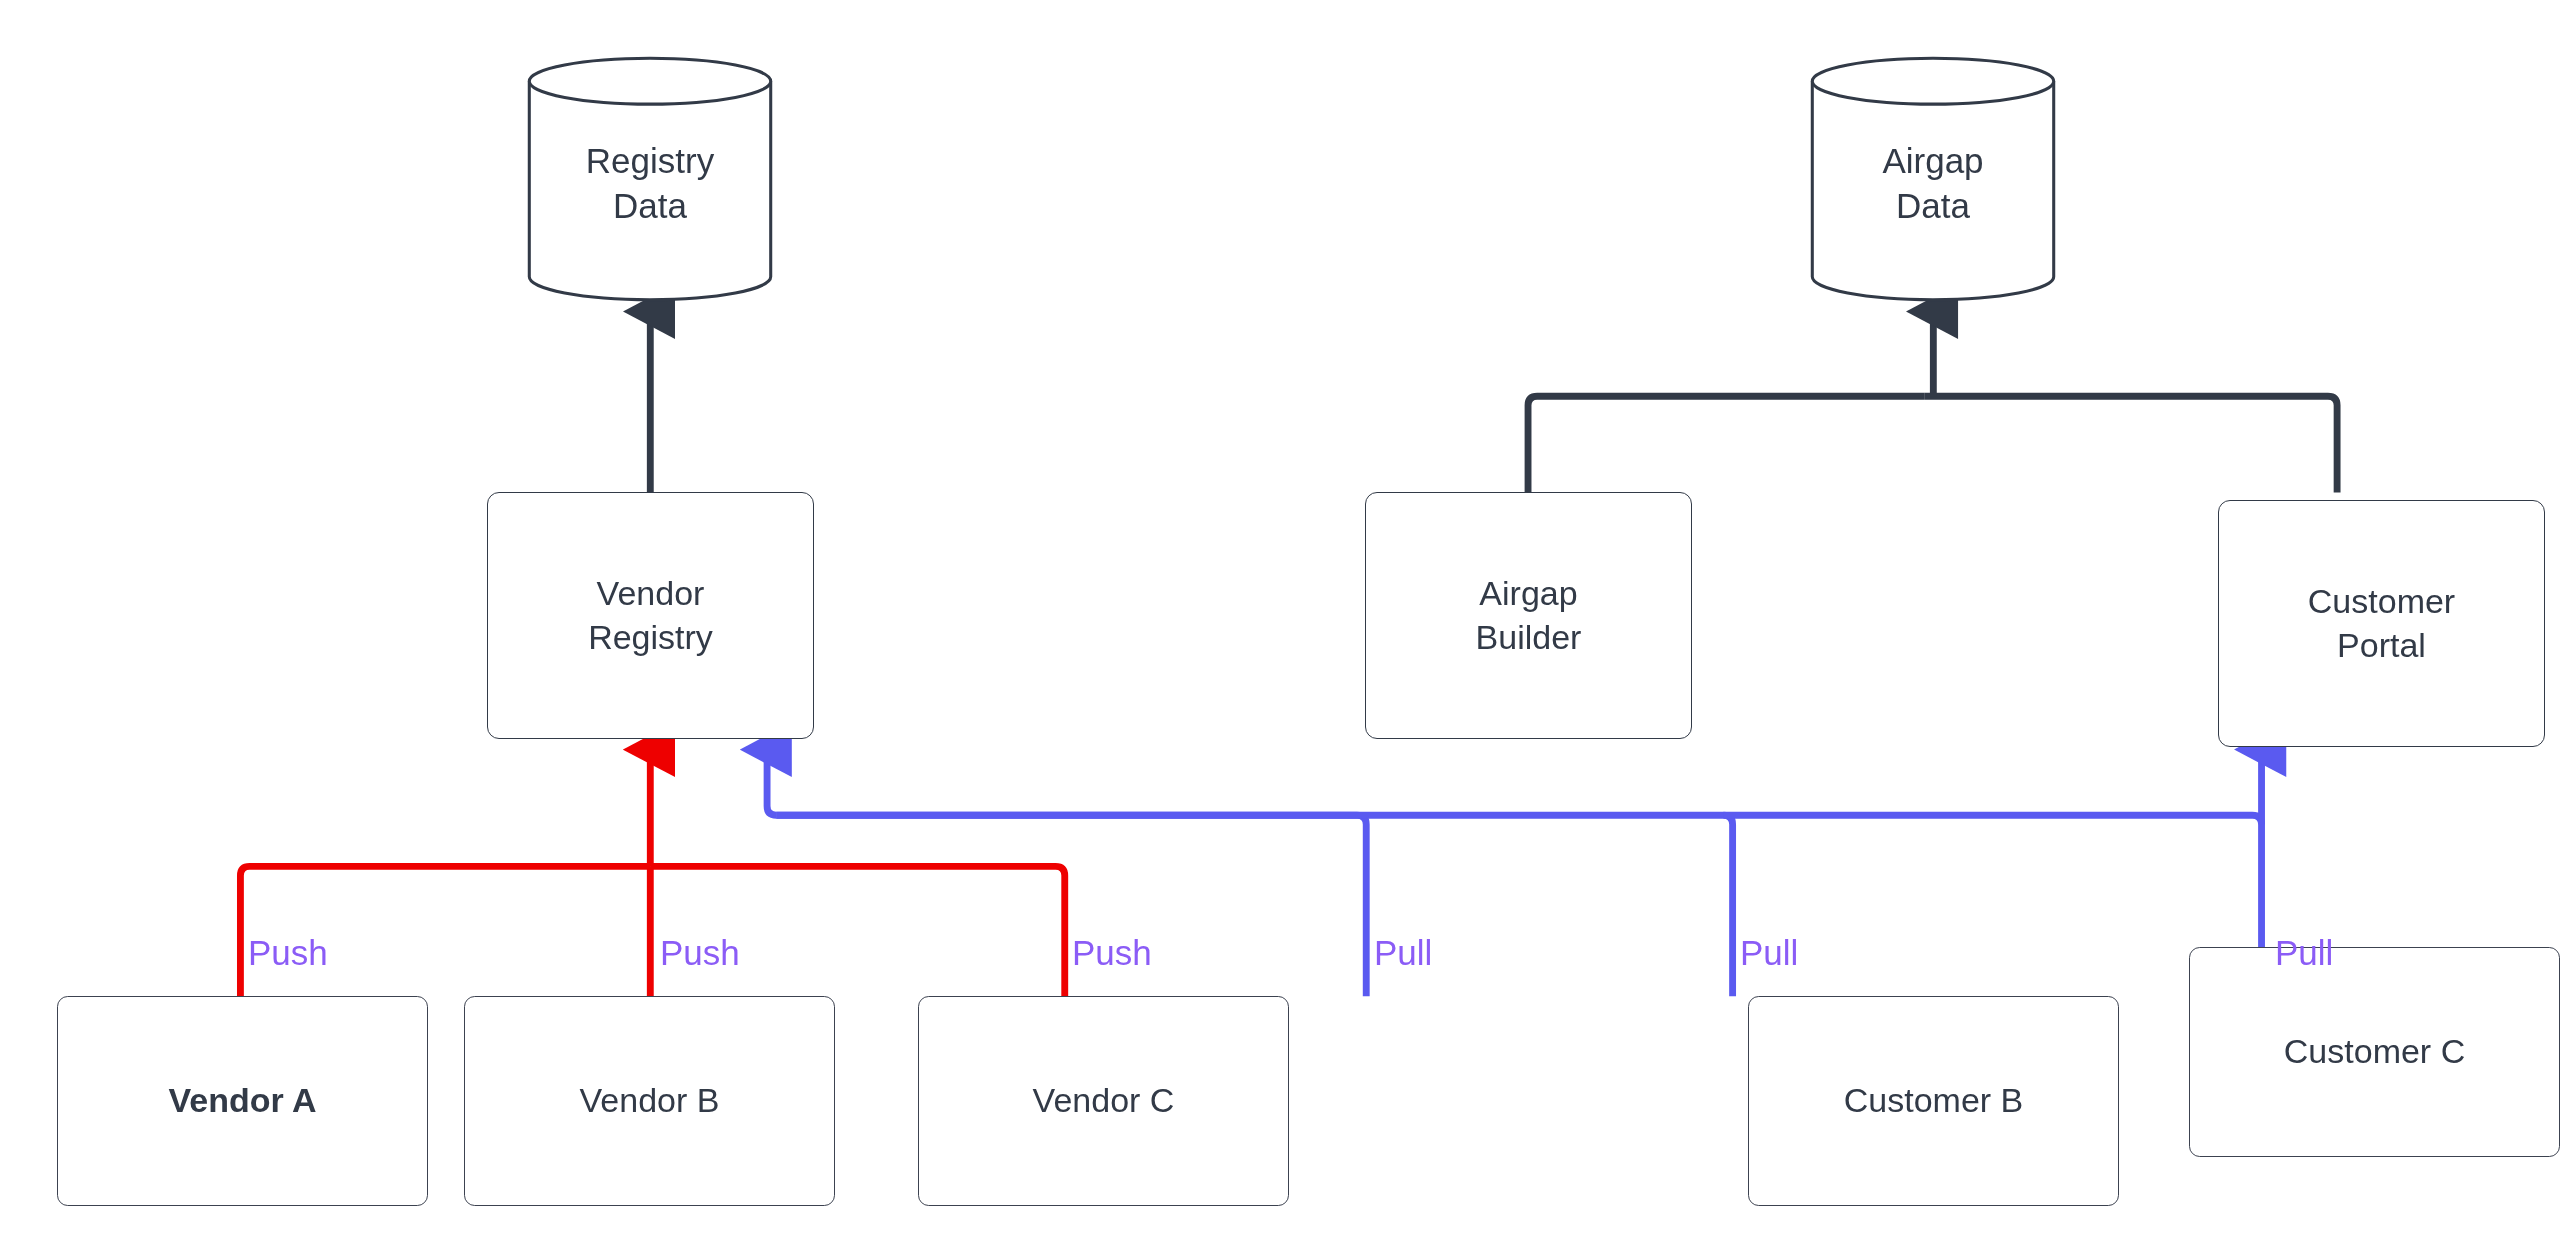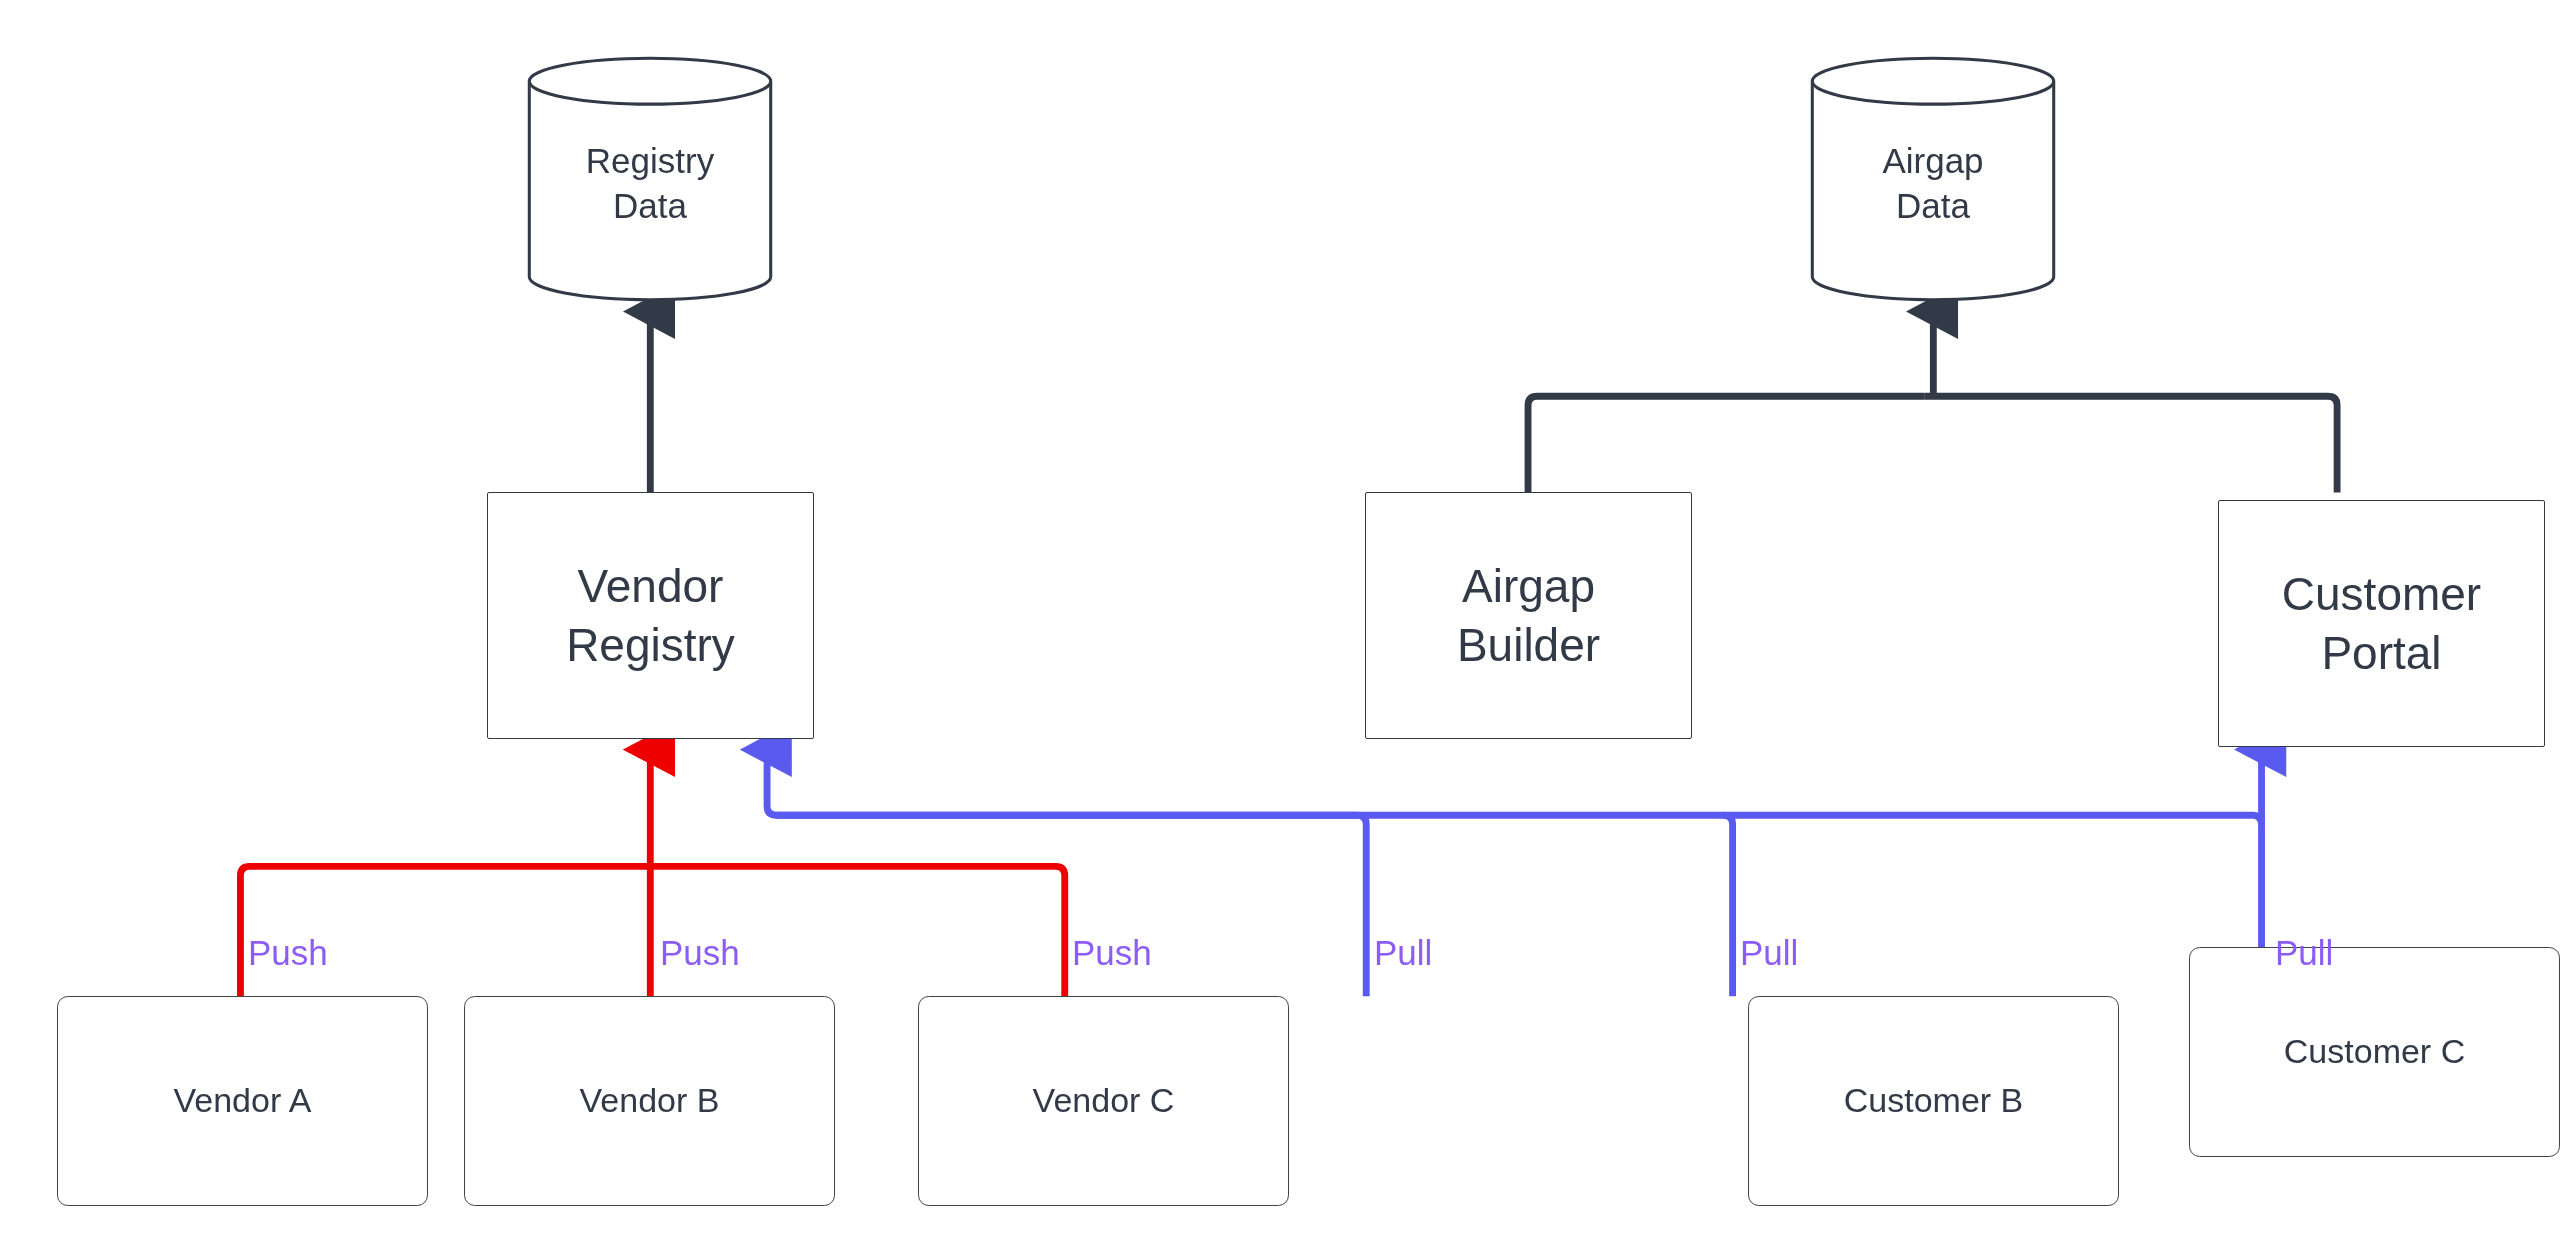--- a/index.html
+++ b/index.html
@@ -35,22 +35,22 @@
     align-items: center;
     justify-content: center;
     text-align: center;
     color: #323a47;
     background: #ffffff;
     line-height: 1.28;
     white-space: pre-line;
   }
   .node-box {
     border: 1.5px solid #323a47;
-    border-radius: 2px;
-    font-size: 46px;
+    border-radius: 12px;
+    font-size: 34px;
   }
   .node-leaf {
     border: 1.5px solid #3c4250;
     border-radius: 10.7px;
     font-size: 34px;
   }
   .cylinder {
     position: absolute;
     display: flex;
     align-items: center;
@@ -138,21 +138,21 @@
 
   <div class="node node-box" style="left:487px; top:492px; width:327px; height:247px;">Vendor
 Registry</div>
 
   <div class="node node-box" style="left:1365px; top:492px; width:327px; height:247px;">Airgap
 Builder</div>
 
   <div class="node node-box" style="left:2174px; top:500px; width:327px; height:247px;margin-left:44px;">Customer
 Portal</div>
 
-  <div class="node node-leaf" style="left:57px; top:996px; width:371px; height:210px;">Vendor A</div>
+  <div class="node node-leaf" style="left:57px; top:996px; width:371px; height:210px;font-weight:bold;">Vendor A</div>
 
   <div class="node node-leaf" style="left:464px; top:996px; width:371px; height:210px;">Vendor B</div>
 
   <div class="node node-leaf" style="left:874px; top:996px; width:371px; height:210px;margin-left:44px;">Vendor C</div>
 
 
   <div class="node node-leaf" style="left:1748px; top:996px; width:371px; height:210px;">Customer B</div>
 
   <div class="node node-leaf" style="left:2160px; top:947px; width:371px; height:210px;margin-left:29px;">Customer C</div>
 

